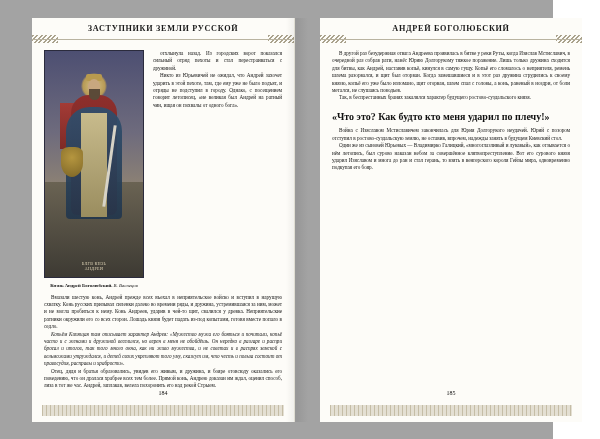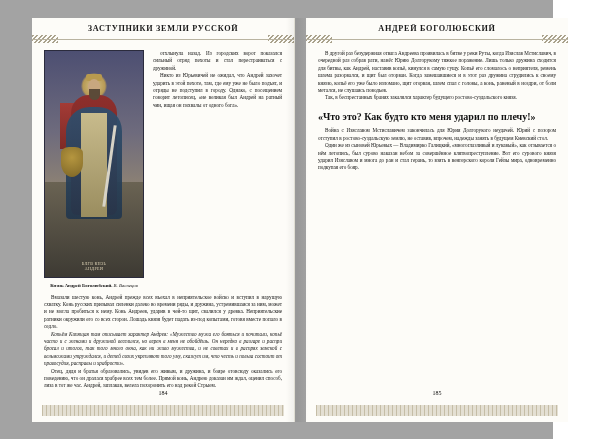--- a/index.html
+++ b/index.html
@@ -24,21 +24,21 @@
   
   .page {
     position: absolute;
     top: 18px;
     width: 262px;
     height: 404px;
     background: #fdfcf8;
     overflow: hidden;
   }
   .page-left  { left: 32px;  border-right: 1px solid #eceade; }
-  .page-right { left: 306px; }
+  .page-right { left: 320px; }
 
   
   .gutter {
     position: absolute;
     top: 18px;
     left: 286px;
     width: 22px;
     height: 404px;
     background: linear-gradient(to right, rgba(0,0,0,0.00), rgba(0,0,0,0.07), rgba(0,0,0,0.00));
     pointer-events: none;

